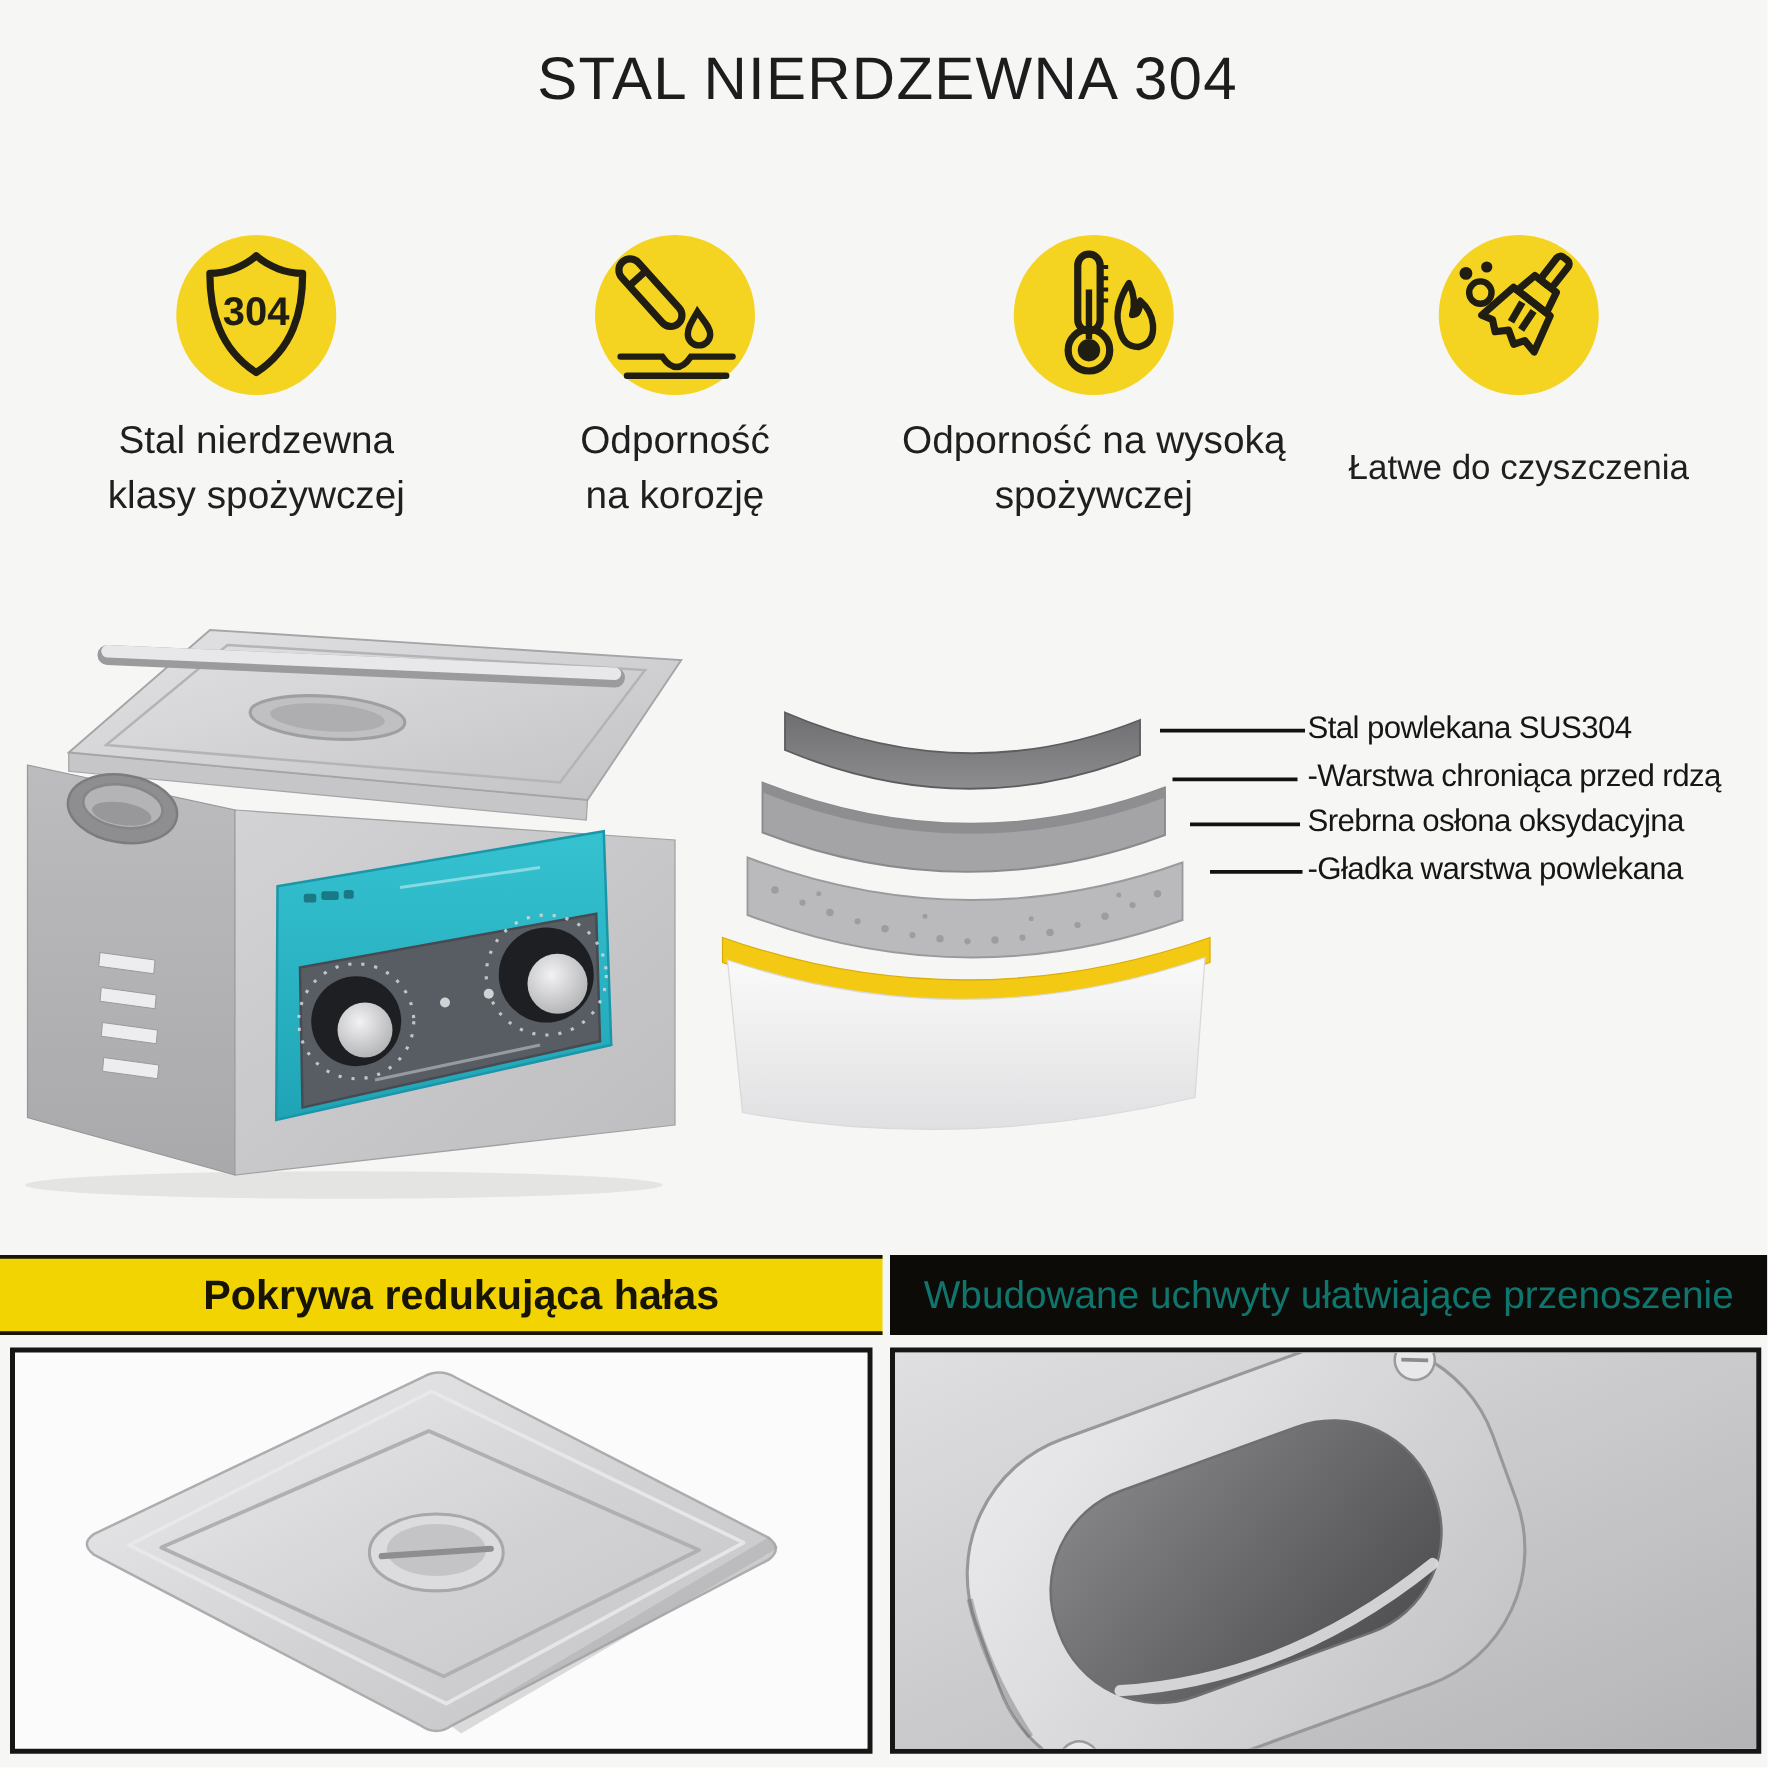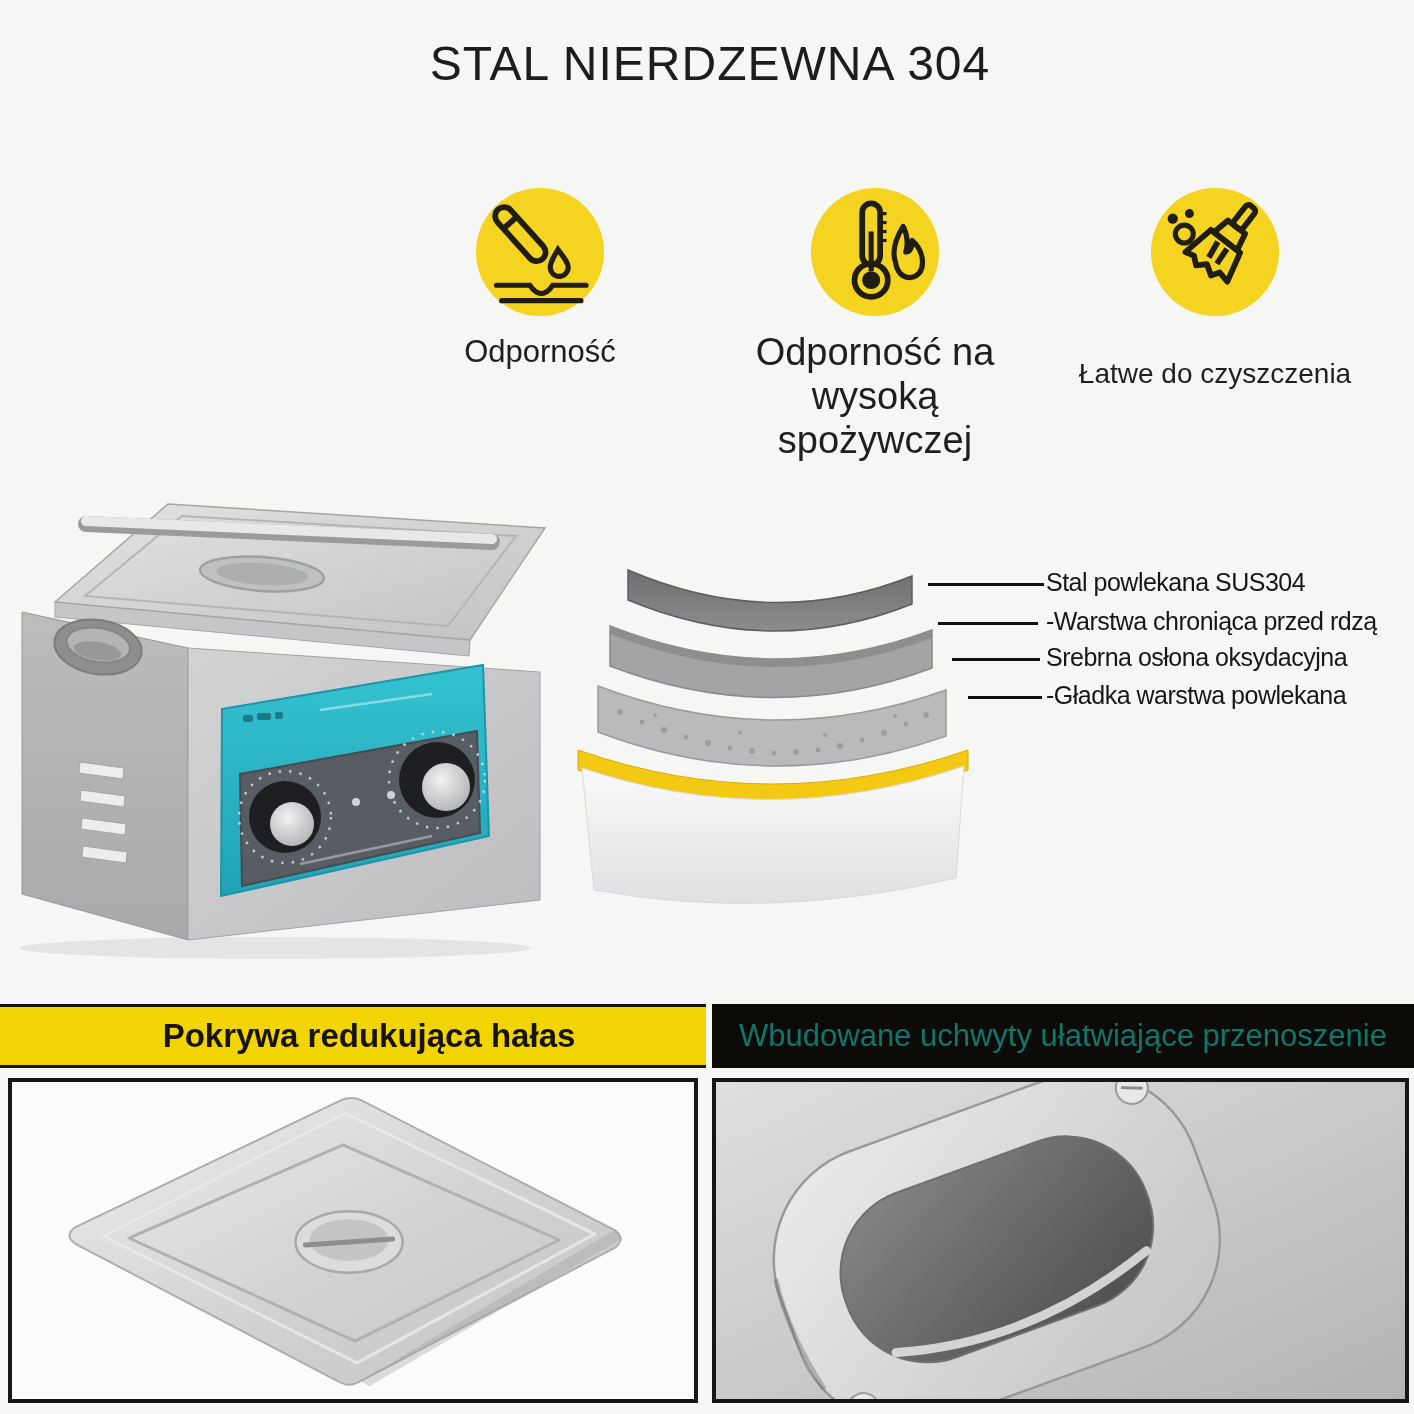--- a/index.html
+++ b/index.html
@@ -10,21 +10,21 @@
   .page-title{
     position:absolute;left:3px;top:36px;width:1414px;text-align:center;
     font-size:48px;letter-spacing:1px;color:#1d1d1d;font-weight:400;
   }
   .feature{position:absolute;top:188px;width:340px;text-align:center;}
   .feature .circle{
     width:128px;height:128px;border-radius:50%;background:#f5d321;margin:0 auto;
     display:flex;align-items:center;justify-content:center;
   }
   .feature .cap{margin-top:14px;font-size:31px;line-height:44px;color:#1f1f1f;}
-  .feature.f3 .cap{font-size:38px;}
+  .feature.f3 .cap{font-size:31px;}
   .feature.f4 .cap{font-size:28px;margin-top:36px;}
   .callout-line{position:absolute;height:3px;background:#121212;}
   .callout-label{
     position:absolute;left:1046px;font-size:25px;letter-spacing:-0.5px;
     white-space:nowrap;color:#161616;
   }
   .bar{position:absolute;top:1004px;height:64px;box-sizing:border-box;
        display:flex;align-items:center;justify-content:center;}
   .bar-left{
     left:0;width:706px;background:#f2d403;color:#171403;
@@ -42,35 +42,48 @@
   .frame svg{display:block;width:100%;height:100%;}
   .abs-svg{position:absolute;}
 </style>
 </head>
 <body>
 
 <div class="canvas">
 
   <div class="page-title">STAL NIERDZEWNA 304</div>
 
+  <div class="feature f1" style="left:35px">
+    <div class="circle">
+      <svg width="128" height="128" viewBox="0 0 100 100">
+        <path d="M50,13 C58,20 69,24 79,24 C79,48 73,71 50,86 C27,71 21,48 21,24 C31,24 42,20 50,13 Z" fill="none" stroke="#201e12" stroke-width="4.5" stroke-linejoin="round"></path>
+        <text x="50" y="56" text-anchor="middle" font-size="25" font-weight="bold" fill="#201e12">304</text>
+      </svg>
+    </div>
+    <div class="cap">
+      <div>Stal nierdzewna</div>
+      <div>klasy spożywczej</div>
+    </div>
+  </div>
 
   <div class="feature f2" style="left:370px">
     <div class="circle">
       <svg width="128" height="128" viewBox="0 0 100 100">
         <g transform="rotate(-42 40 42)" stroke="#201e12" stroke-width="4.5" fill="none">
           <rect x="33" y="8" width="14" height="52" rx="7"></rect>
           <line x1="33" y1="22" x2="47" y2="22"></line>
         </g>
         <path d="M64,48 C60,55 58,58 58,62 a7,7 0 0 0 14,0 c0,-4 -3,-7 -8,-14 Z" fill="none" stroke="#201e12" stroke-width="4"></path>
         <path d="M16,76 L42,76 Q51,89 60,76 L86,76" fill="none" stroke="#201e12" stroke-width="4" stroke-linecap="round"></path>
         <line x1="20" y1="88" x2="82" y2="88" stroke="#201e12" stroke-width="4" stroke-linecap="round"></line>
       </svg>
     </div>
     <div class="cap">
       <div>Odporność</div>
+      <div>na korozję</div>
     </div>
   </div>
 
   <div class="feature f3" style="left:705px">
     <div class="circle">
       <svg width="128" height="128" viewBox="0 0 100 100">
         <rect x="40" y="12" width="14" height="48" rx="7" fill="none" stroke="#201e12" stroke-width="4.5"></rect>
         <g stroke="#201e12" stroke-width="2.5">
           <line x1="54" y1="20" x2="59" y2="20"></line>
             <line x1="54" y1="27" x2="59" y2="27"></line>

